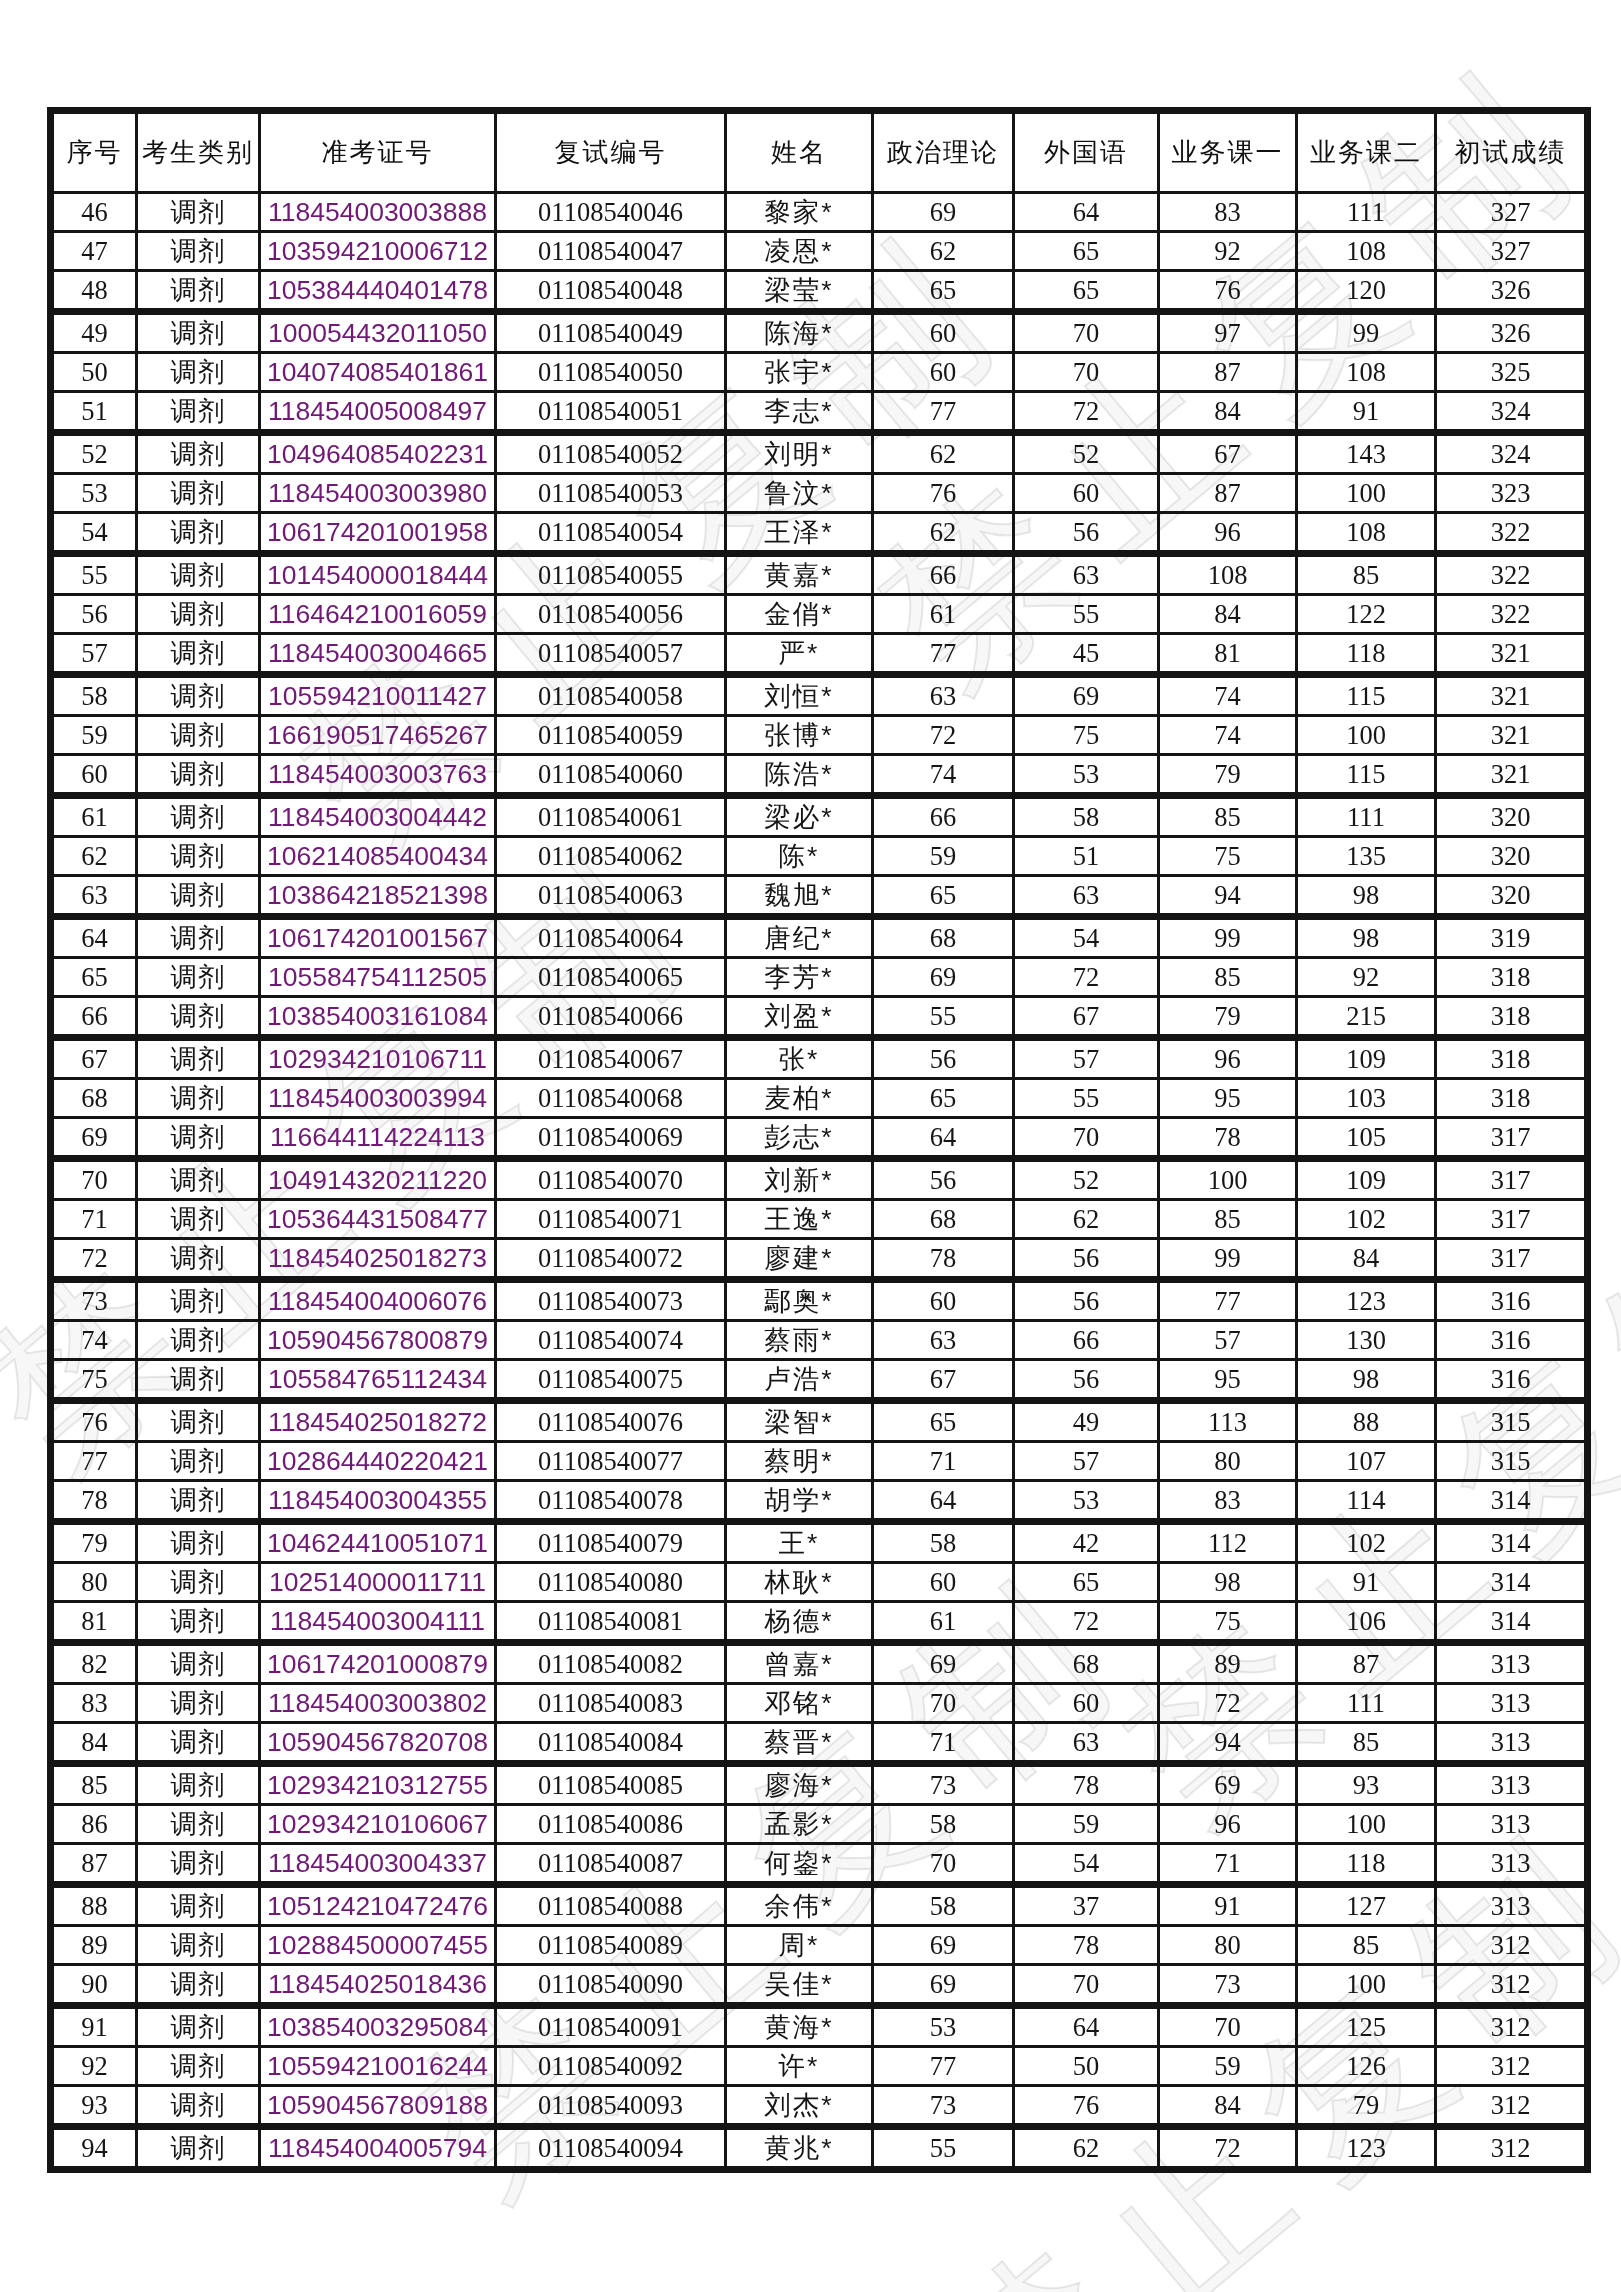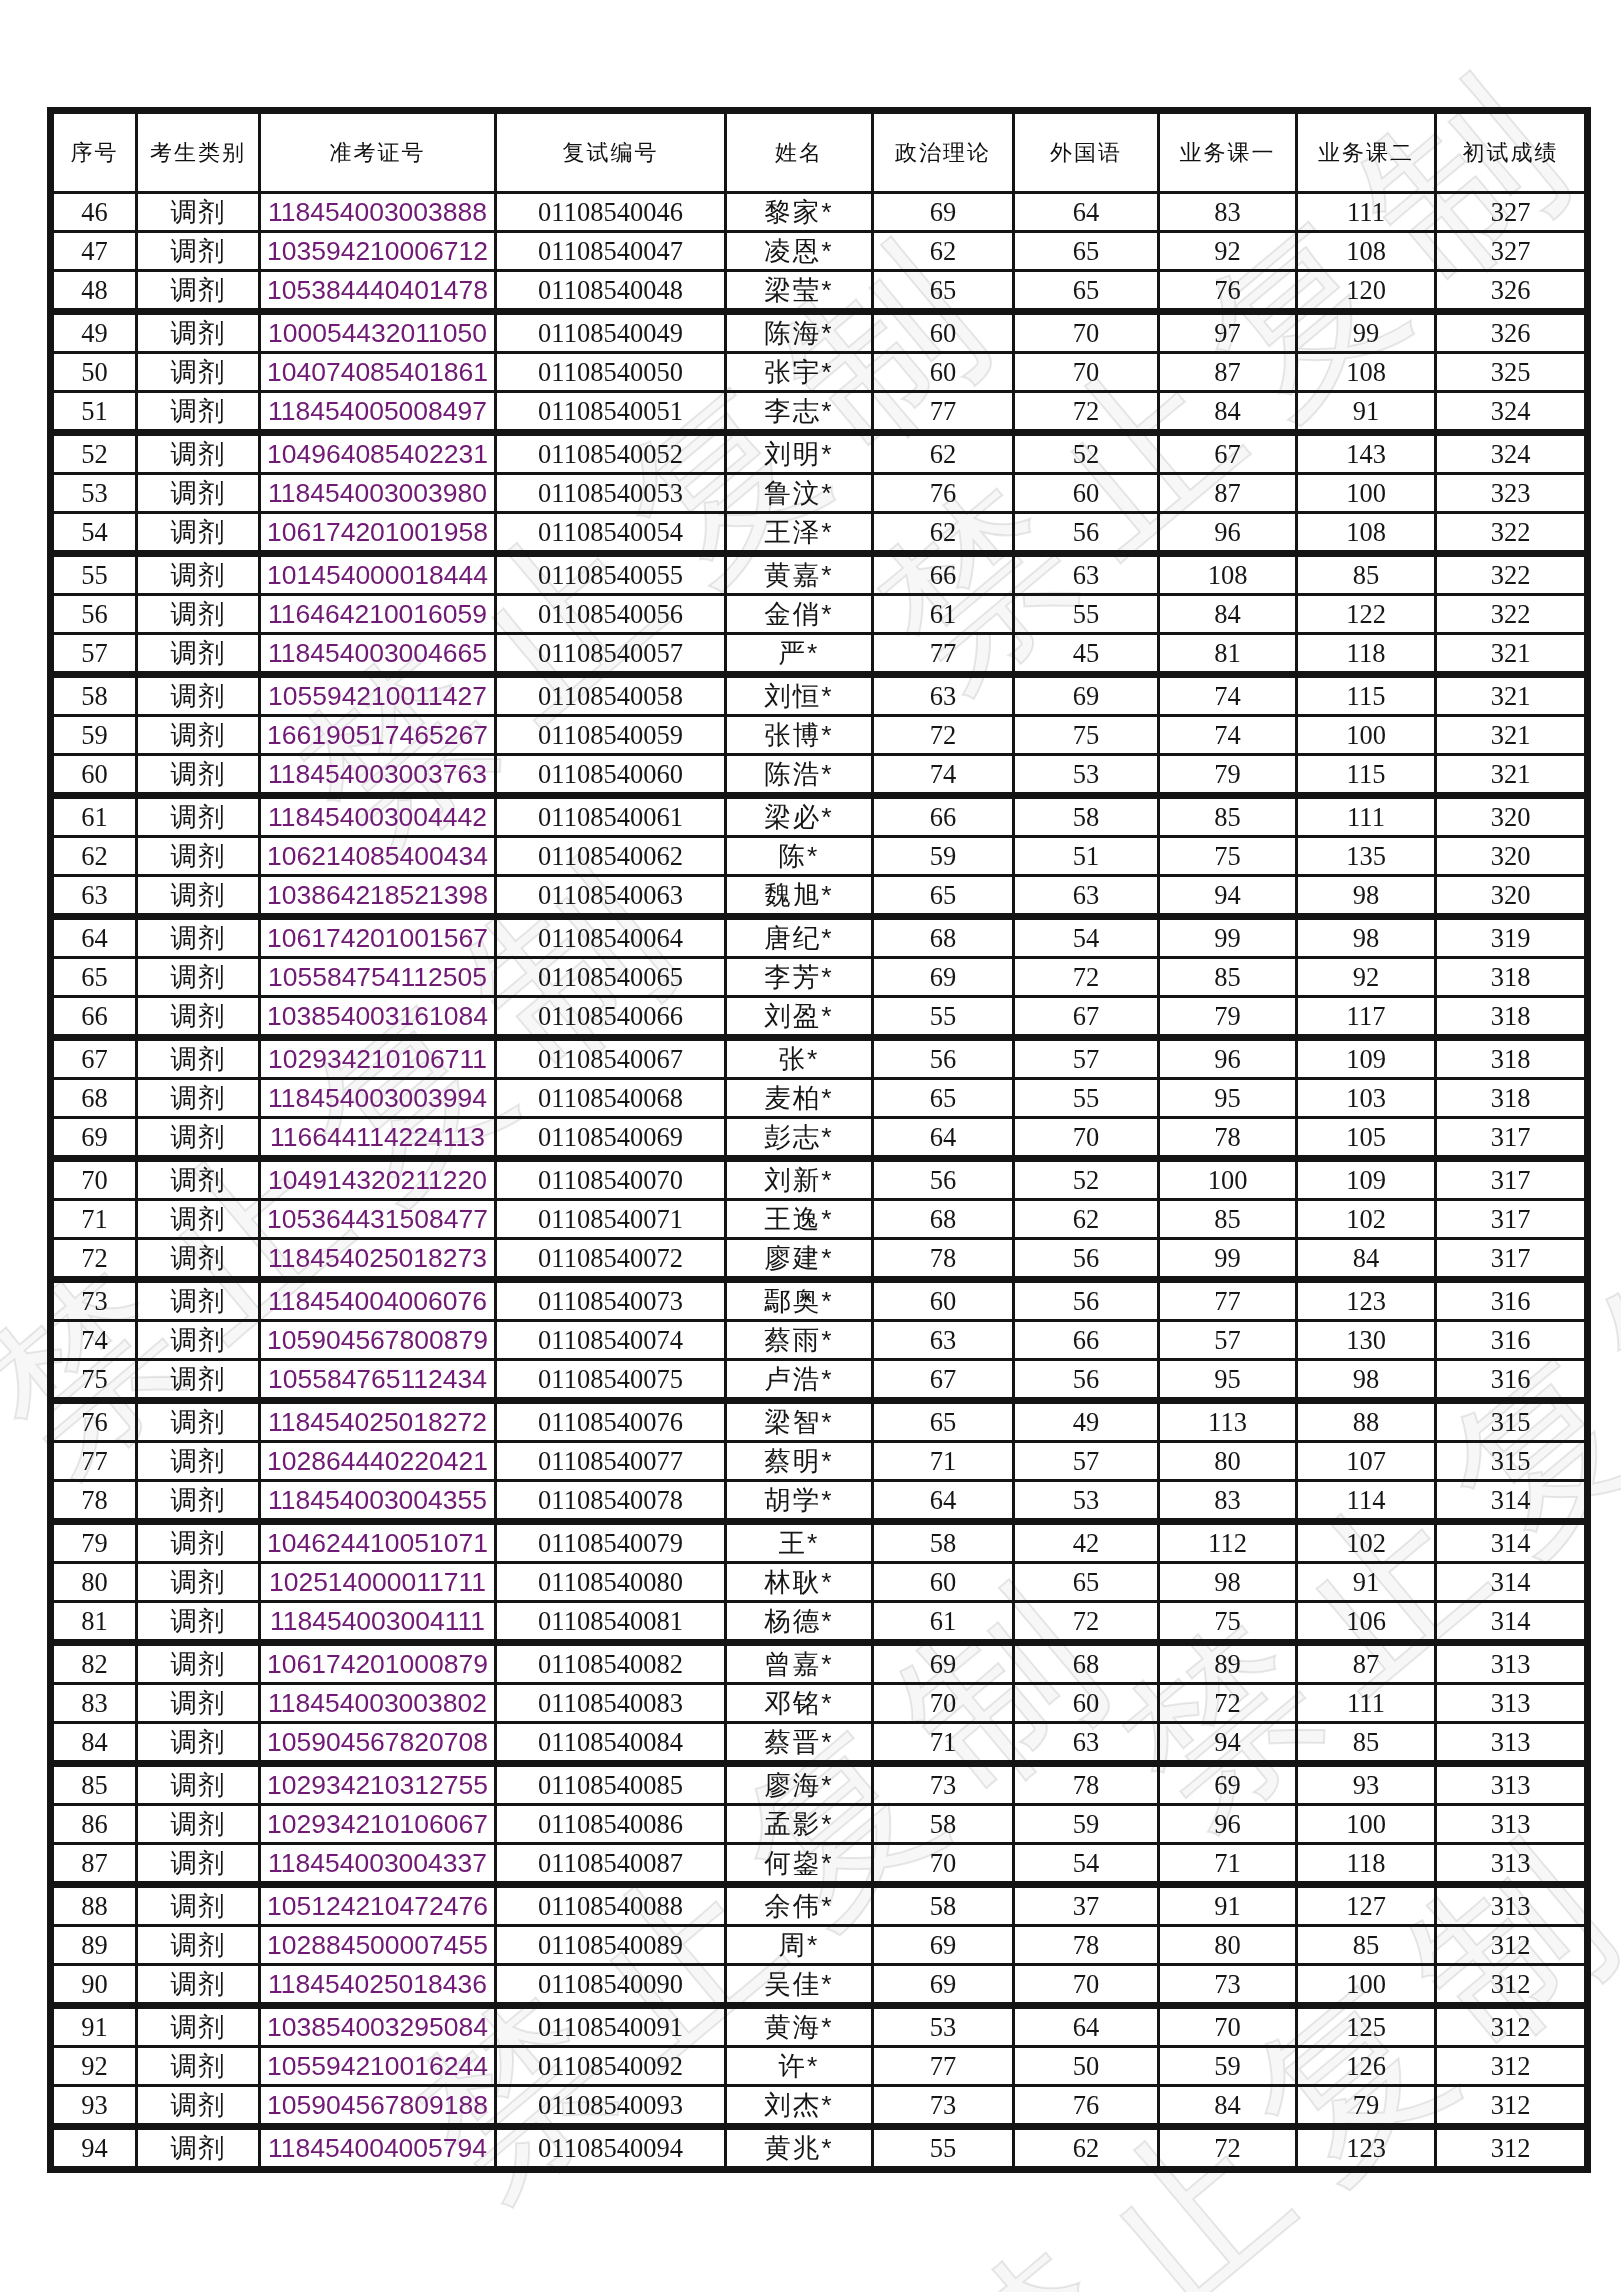--- a/index.html
+++ b/index.html
@@ -44,21 +44,21 @@
   .tbl th,.tbl td{
     border:3.9px solid #141414;
     padding:0;
     text-align:center;
     vertical-align:middle;
     white-space:nowrap;
     overflow:hidden;
   }
   .tbl thead th{
     height:77px;
-    font-size:22px;
+    font-size:26px;
     font-weight:400;
     letter-spacing:2px;
     color:#111;
   }
   .tbl tbody td{height:32px;font-size:26.5px;}
   tr.group-end td{border-bottom-width:7.8px;}
 
   td.c-index {font-family:Liberation Serif, serif;font-size:27.4px;margin-top:32px;}
   td.c-cat   {font-size:26.5px;letter-spacing:1px;margin-left:48px;}
   td.c-ticket{font-family:Liberation Sans, sans-serif;font-size:26.5px;color:#701a75;margin-top:12px;}
@@ -351,21 +351,21 @@
           </tr>
           <tr class="group-end">
             <td class="c-index">66</td>
             <td class="c-cat">调剂</td>
             <td class="c-ticket">103854003161084</td>
             <td class="c-retest">01108540066</td>
             <td class="c-name">刘盈*</td>
             <td class="c-score">55</td>
             <td class="c-score">67</td>
             <td class="c-score">79</td>
-            <td class="c-score">117</td>
+            <td class="c-score">215</td>
             <td class="c-score">318</td>
           </tr>
           <tr>
             <td class="c-index">67</td>
             <td class="c-cat">调剂</td>
             <td class="c-ticket">102934210106711</td>
             <td class="c-retest">01108540067</td>
             <td class="c-name">张*</td>
             <td class="c-score">56</td>
             <td class="c-score">57</td>

